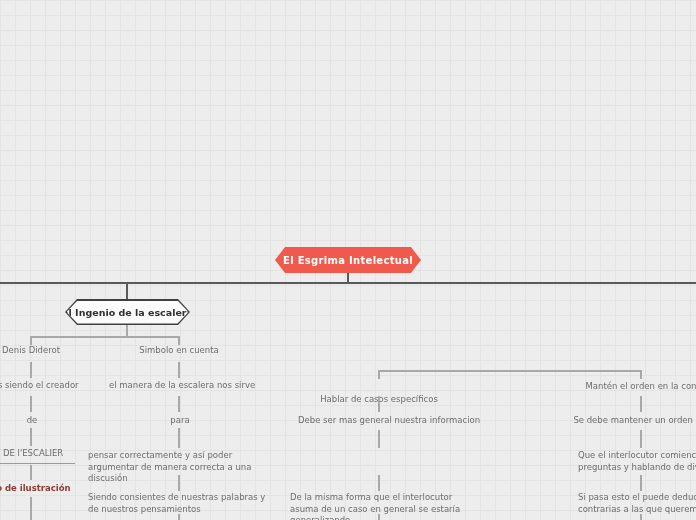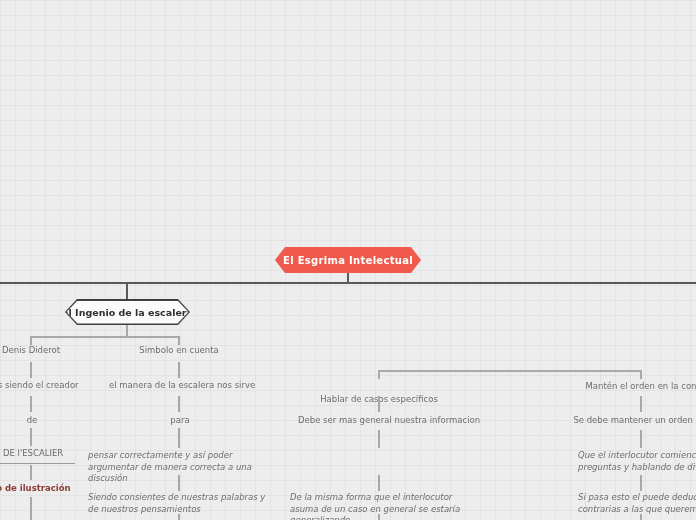--- a/index.html
+++ b/index.html
@@ -81,21 +81,20 @@
   
   .label {
     position: absolute;
     font-size: 8.5px;
     color: #6d6d6d;
     line-height: 11.5px;
     white-space: nowrap;
   }
   .label.wrap {
     white-space: normal;
-    font-style: italic;
   }
   .label.center {
     text-align: center;
   }
   .label.underlined {
     border-bottom: 1.5px solid #9a9a9a;
     padding-bottom: 3px;
   }
   .label.accent {
     color: #8a3b35;

